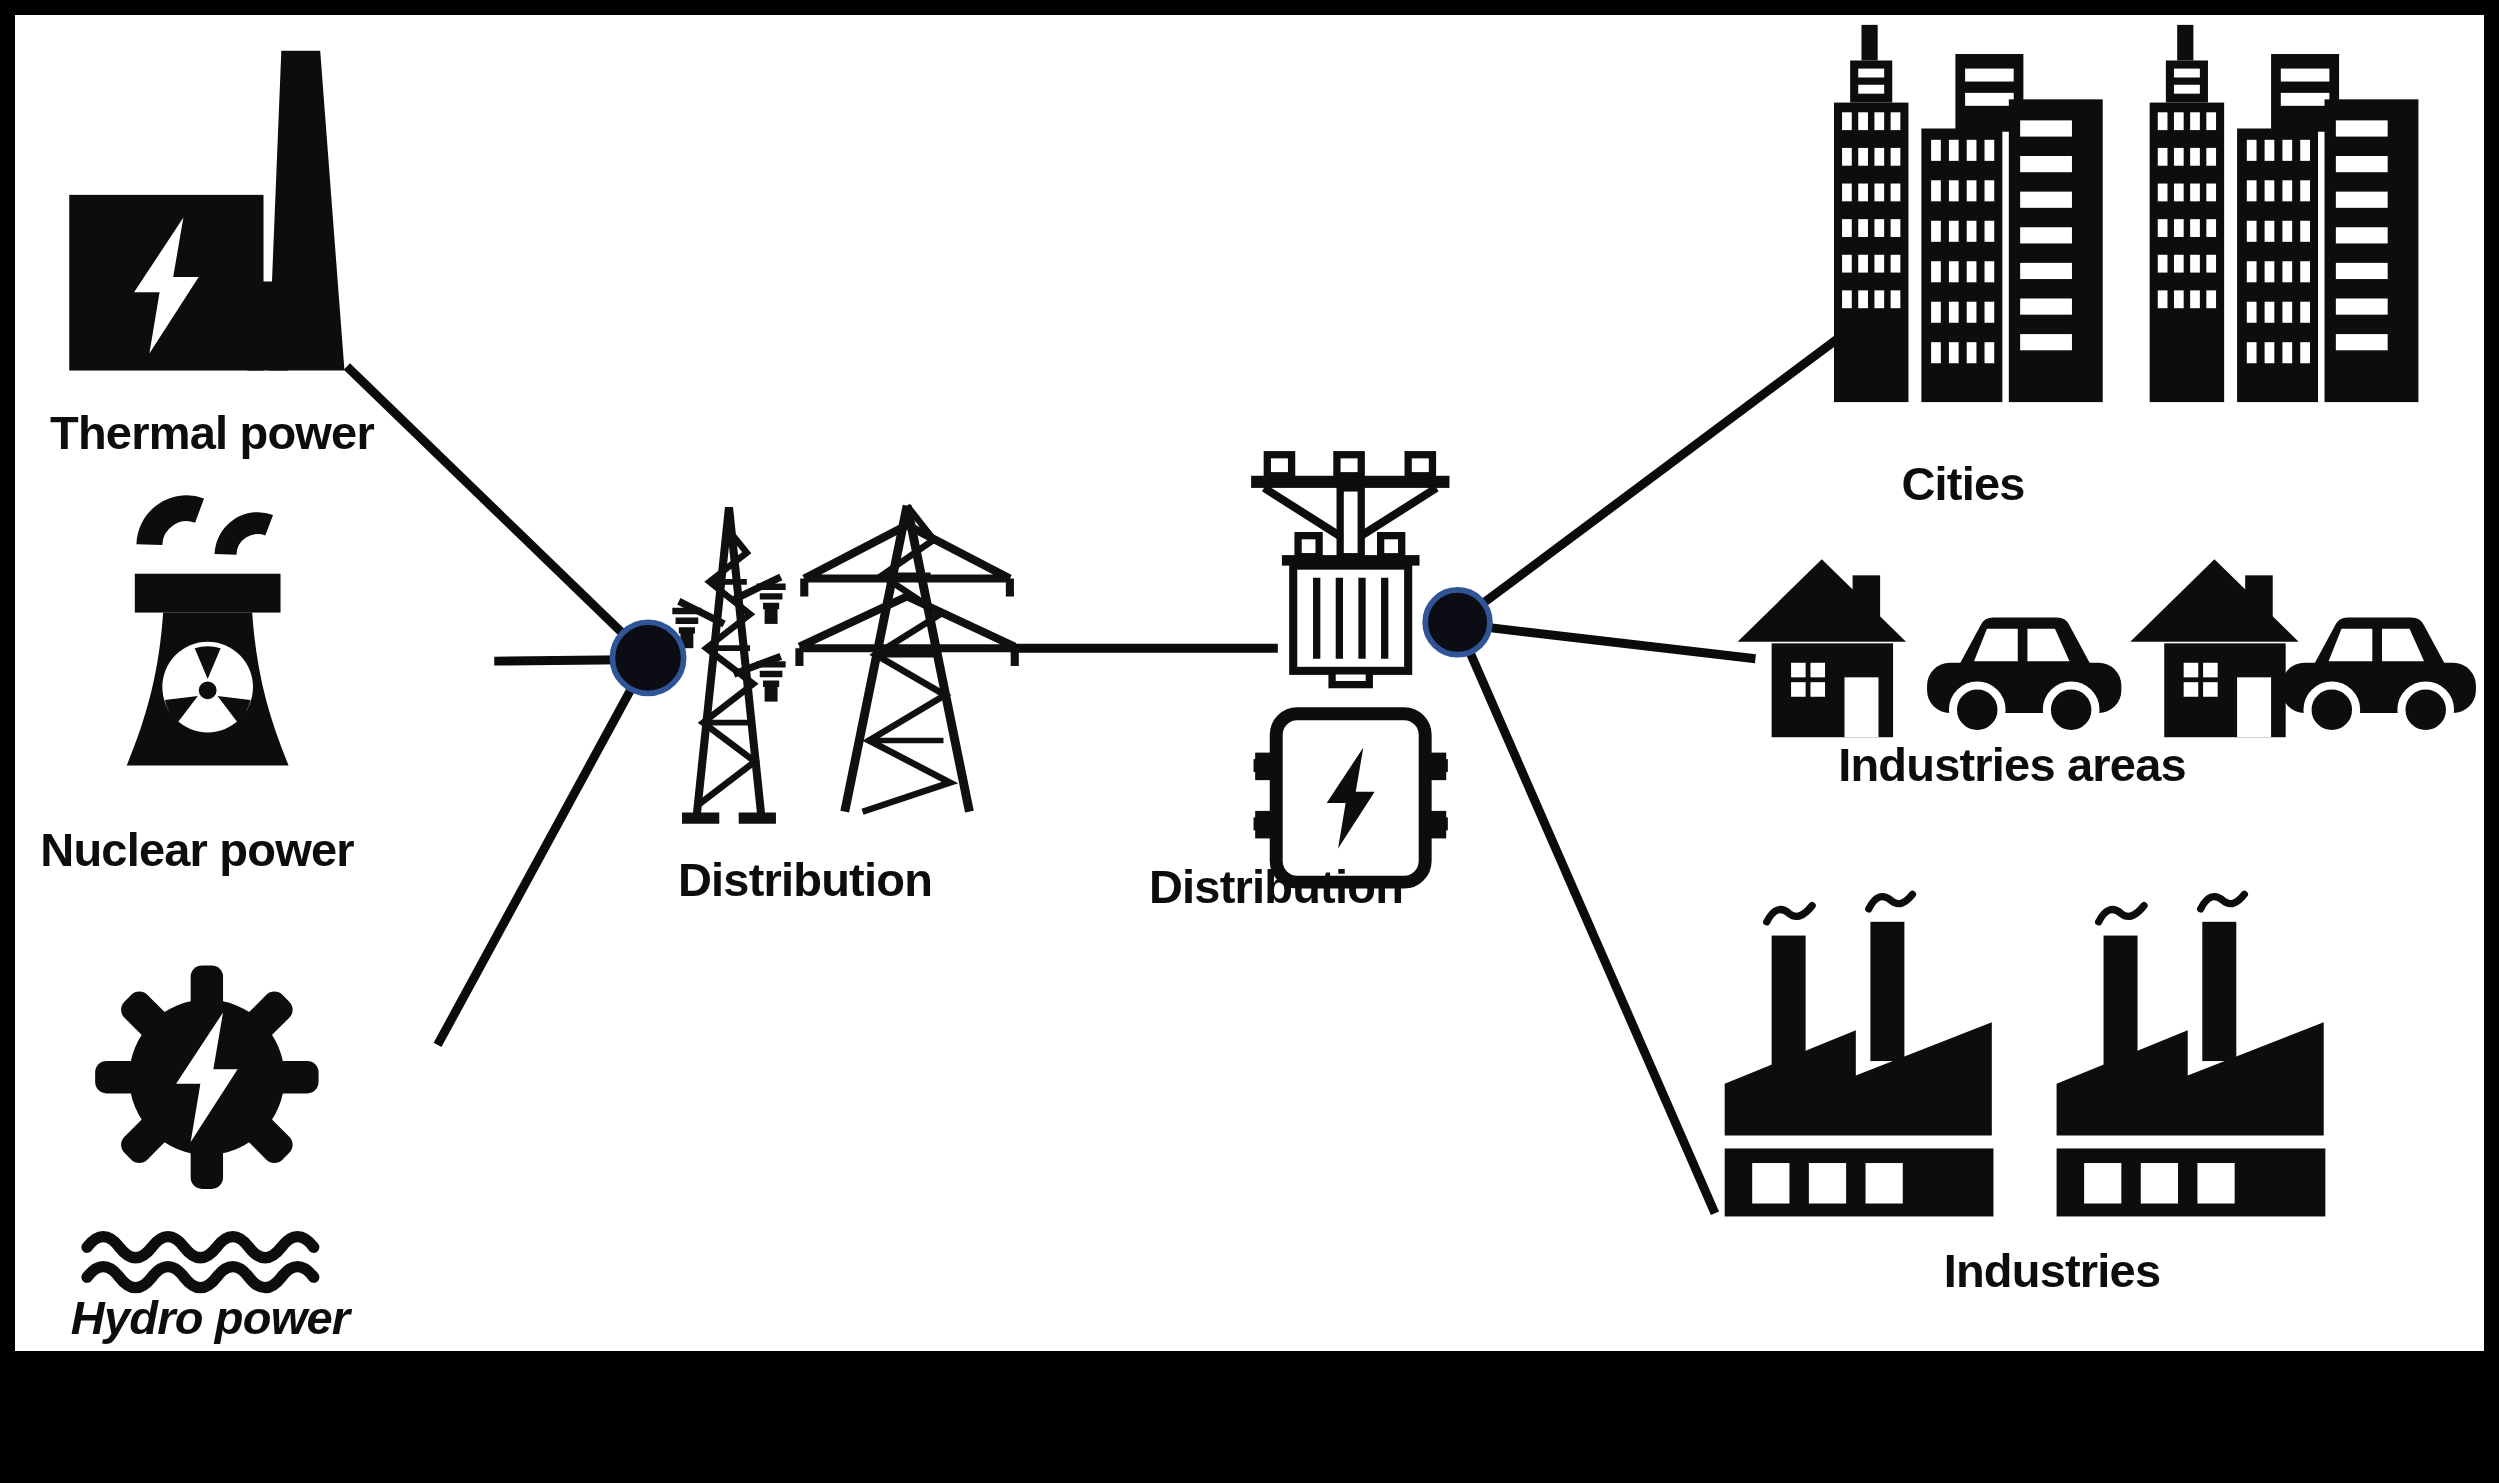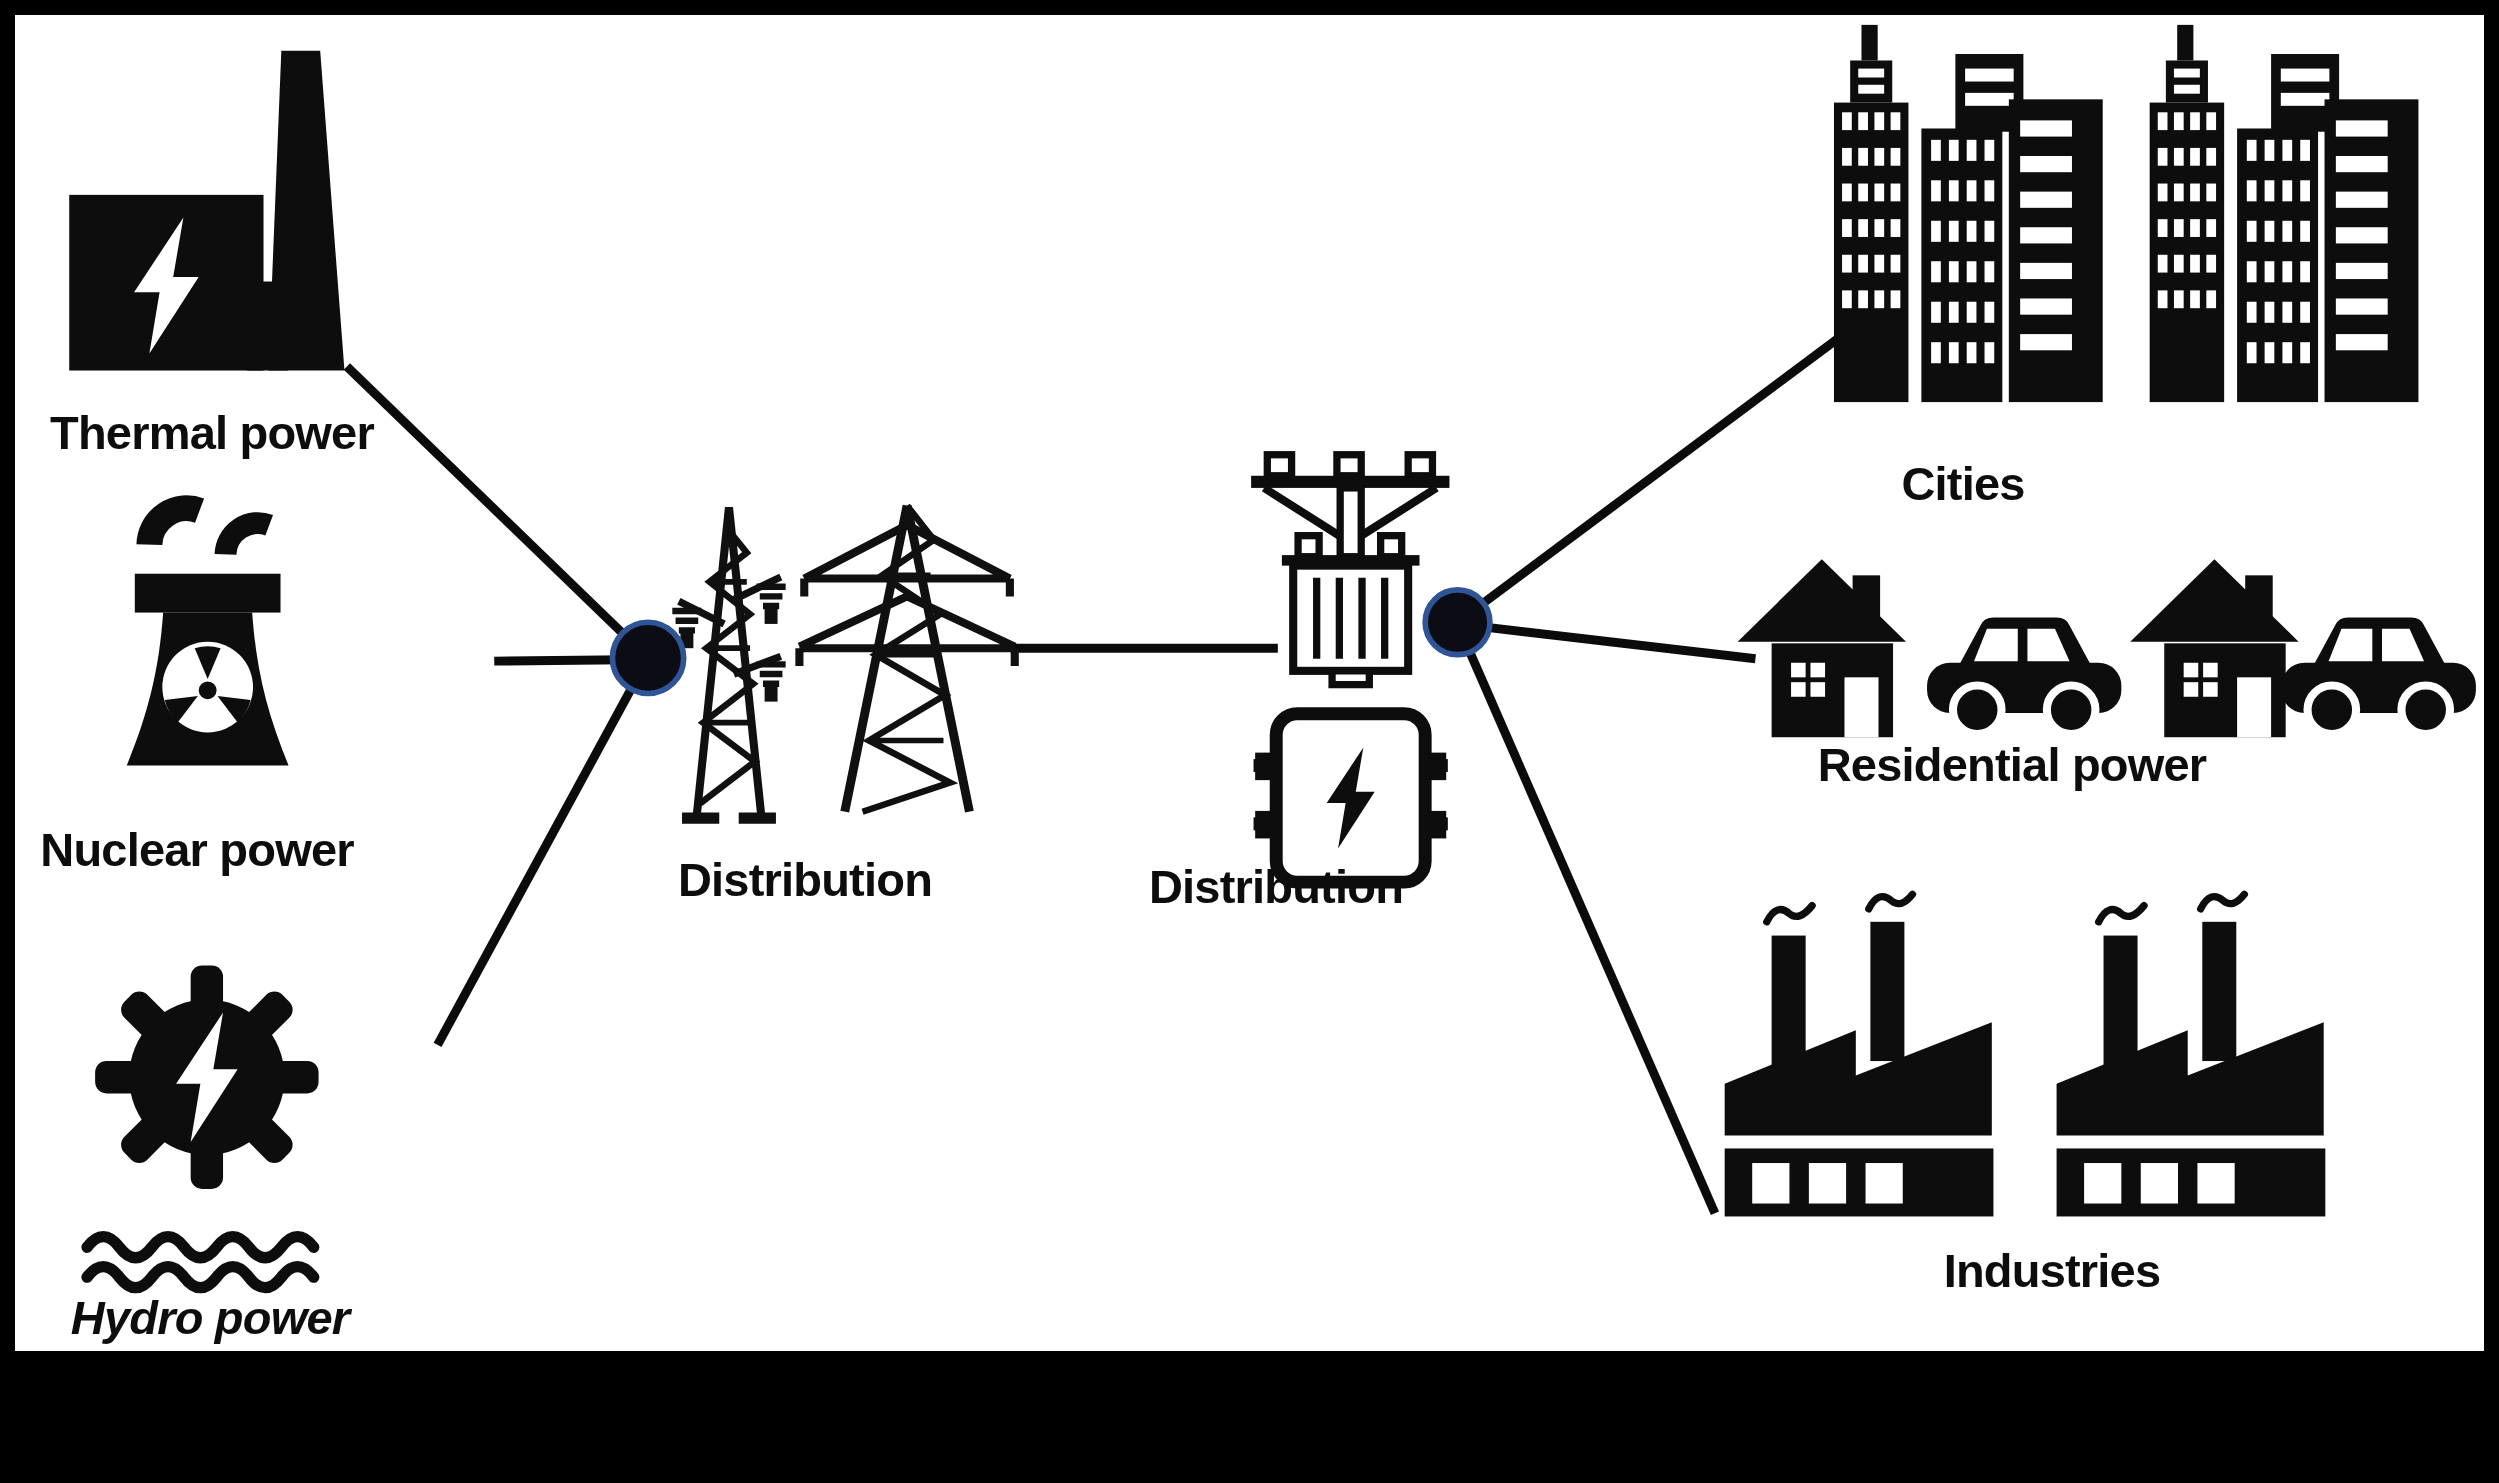--- a/index.html
+++ b/index.html
@@ -357,16 +357,16 @@
       </g>
     </svg>
   </div>
 
   <div class="lbl" style="left:212px;top:409px;">Thermal power</div>
   <div class="lbl" style="left:197px;top:826px;">Nuclear power</div>
   <div class="lbl" style="left:210px;top:1294px;font-style:italic;">Hydro power</div>
   <div class="lbl" style="left:805px;top:856px;">Distribution</div>
   <div class="lbl" style="left:1276px;top:863px;">Distribution</div>
   <div class="lbl" style="left:1963px;top:460px;">Cities</div>
-  <div class="lbl" style="left:2012px;top:741px;">Residential power</div>
+  <div class="lbl" style="left:2012px;top:741px;">Industries areas</div>
   <div class="lbl" style="left:2026px;top:1247px;margin-left:26px;">Industries</div>
 </div>
 
 
 </body></html>

